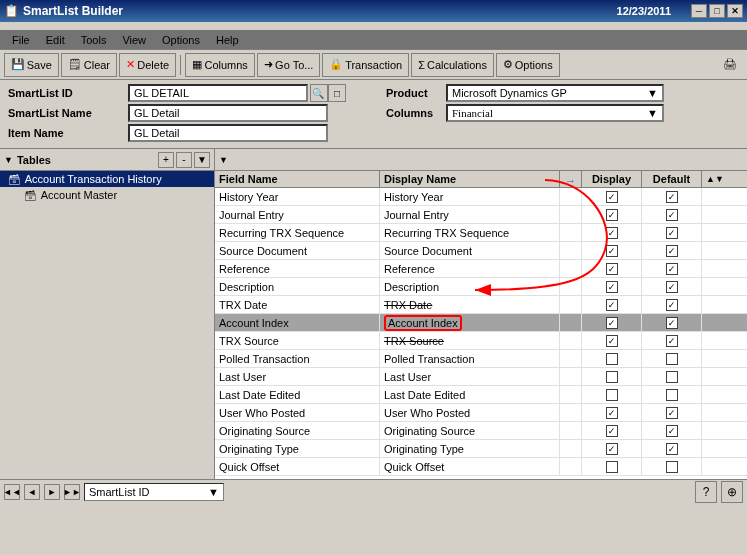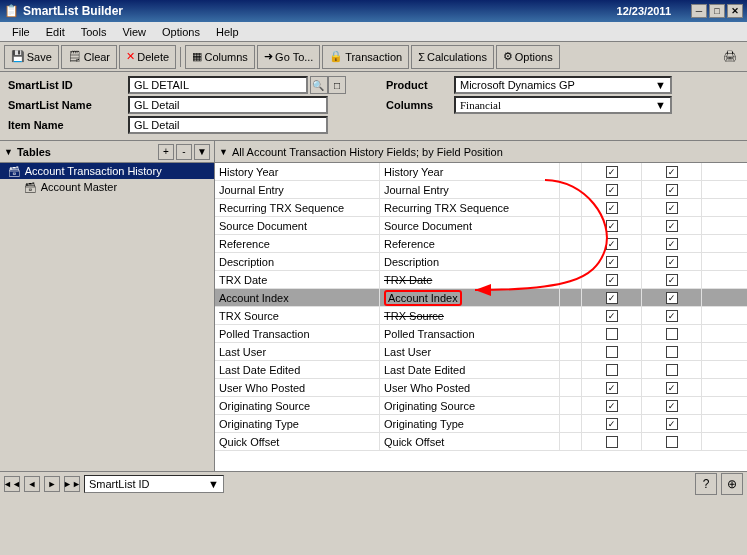--- a/index.html
+++ b/index.html
@@ -5,36 +5,36 @@
     * { box-sizing: border-box; margin: 0; padding: 0; }
     body { font-family: 'MS Sans Serif', Arial, sans-serif; font-size: 11px; background: #d4d0c8; width: 747px; height: 555px; overflow: hidden; }
     
     
     .title-bar { background: linear-gradient(to bottom, #0a246a, #3a6ea5); color: white; height: 22px; display: flex; align-items: center; justify-content: space-between; padding: 0 4px; font-size: 12px; font-weight: bold; }
     .title-bar-left { display: flex; align-items: center; gap: 4px; }
     .title-bar-buttons { display: flex; gap: 2px; }
     .title-btn { width: 16px; height: 14px; background: #d4d0c8; border: 1px solid #808080; font-size: 9px; cursor: pointer; display: flex; align-items: center; justify-content: center; color: black; }
     
     
-    .menu-bar { background: #e5e5e5; height: 20px; display: flex; align-items: center; padding: 0 4px; border-bottom: 1px solid #808080; }
+    .menu-bar { background: #737373; height: 20px; display: flex; align-items: center; padding: 0 4px; border-bottom: 1px solid #808080; margin-top: 8px; }
     .menu-item { padding: 2px 8px; font-size: 11px; cursor: pointer; }
     
     
     .toolbar { background: #d4d0c8; height: 30px; display: flex; align-items: center; padding: 2px 4px; gap: 2px; border-bottom: 1px solid #808080; }
     .toolbar-btn { display: flex; align-items: center; gap: 2px; padding: 2px 6px; border: 1px solid #808080; background: #d4d0c8; font-size: 11px; cursor: pointer; height: 24px; }
     .toolbar-sep { width: 1px; height: 20px; background: #808080; margin: 0 2px; }
     
     
     .fields-area { background: #d4d0c8; padding: 4px 8px; border-bottom: 1px solid #808080; }
     .field-row { display: flex; align-items: center; margin-bottom: 2px; }
     .field-label { font-size: 11px; font-weight: bold; width: 120px; }
     .field-value { border: 2px inset #808080; background: white; padding: 1px 4px; font-size: 11px; width: 220px; height: 18px; }
     .field-group { display: flex; align-items: flex-start; gap: 40px; }
     .field-group-right { display: flex; flex-direction: column; gap: 2px; }
-    .field-row-right { display: flex; align-items: center; gap: 8px; }
+    .field-row-right { display: flex; align-items: center; gap: 0; }
     .field-label-right { font-size: 11px; font-weight: bold; width: 60px; }
     .field-value-right-select { border: 2px inset #808080; background: white; padding: 1px 4px; font-size: 11px; width: 218px; height: 18px; display: flex; align-items: center; justify-content: space-between; }
     .icon-btn-small { width: 18px; height: 18px; border: 1px solid #808080; background: #d4d0c8; display: flex; align-items: center; justify-content: center; cursor: pointer; font-size: 10px; }
     
     
     .main-area { display: flex; height: 330px; }
     
     
     .left-panel { width: 215px; border-right: 1px solid #808080; background: #d4d0c8; display: flex; flex-direction: column; }
     .panel-header { background: #d4d0c8; border-bottom: 1px solid #808080; padding: 2px 4px; display: flex; align-items: center; justify-content: space-between; height: 22px; }
@@ -207,23 +207,34 @@
       <div class="tree-sub-item">
         <span style="font-size:10px;">🗃</span>
         <span>Account Master</span>
       </div>
     </div>
   </div>
 
   <div class="right-panel">
     <div class="right-panel-header">
       <span style="font-size:9px;">▼</span>
-      <span style="font-size:11px;">All Account Transaction History Fields; by Field Position</span>
-    </div>
-
+    </div>
+
+    <div class="grid-header">
+      <div class="grid-header-cell col-fieldname">Field Name</div>
+      <div class="grid-header-cell col-displayname">Display Name</div>
+      <div class="grid-header-cell col-arrow">
+        <span style="color:#4444cc;font-weight:bold;">→</span>
+      </div>
+      <div class="grid-header-cell col-display">Display</div>
+      <div class="grid-header-cell col-default">Default</div>
+      <div class="grid-header-cell" style="width:16px;border:none;">
+        <span style="font-size:9px;">▲▼</span>
+      </div>
+    </div>
 
     <div class="grid-wrapper">
       <div style="flex:1;overflow-y:scroll;overflow-x:hidden;">
 
         <div class="grid-row">
           <div class="grid-cell col-fieldname">History Year</div>
           <div class="grid-cell col-displayname">History Year</div>
           <div class="grid-cell col-arrow"></div>
           <div class="grid-cell col-display" style="justify-content:center;">
               <div class="checkbox checked"></div>

